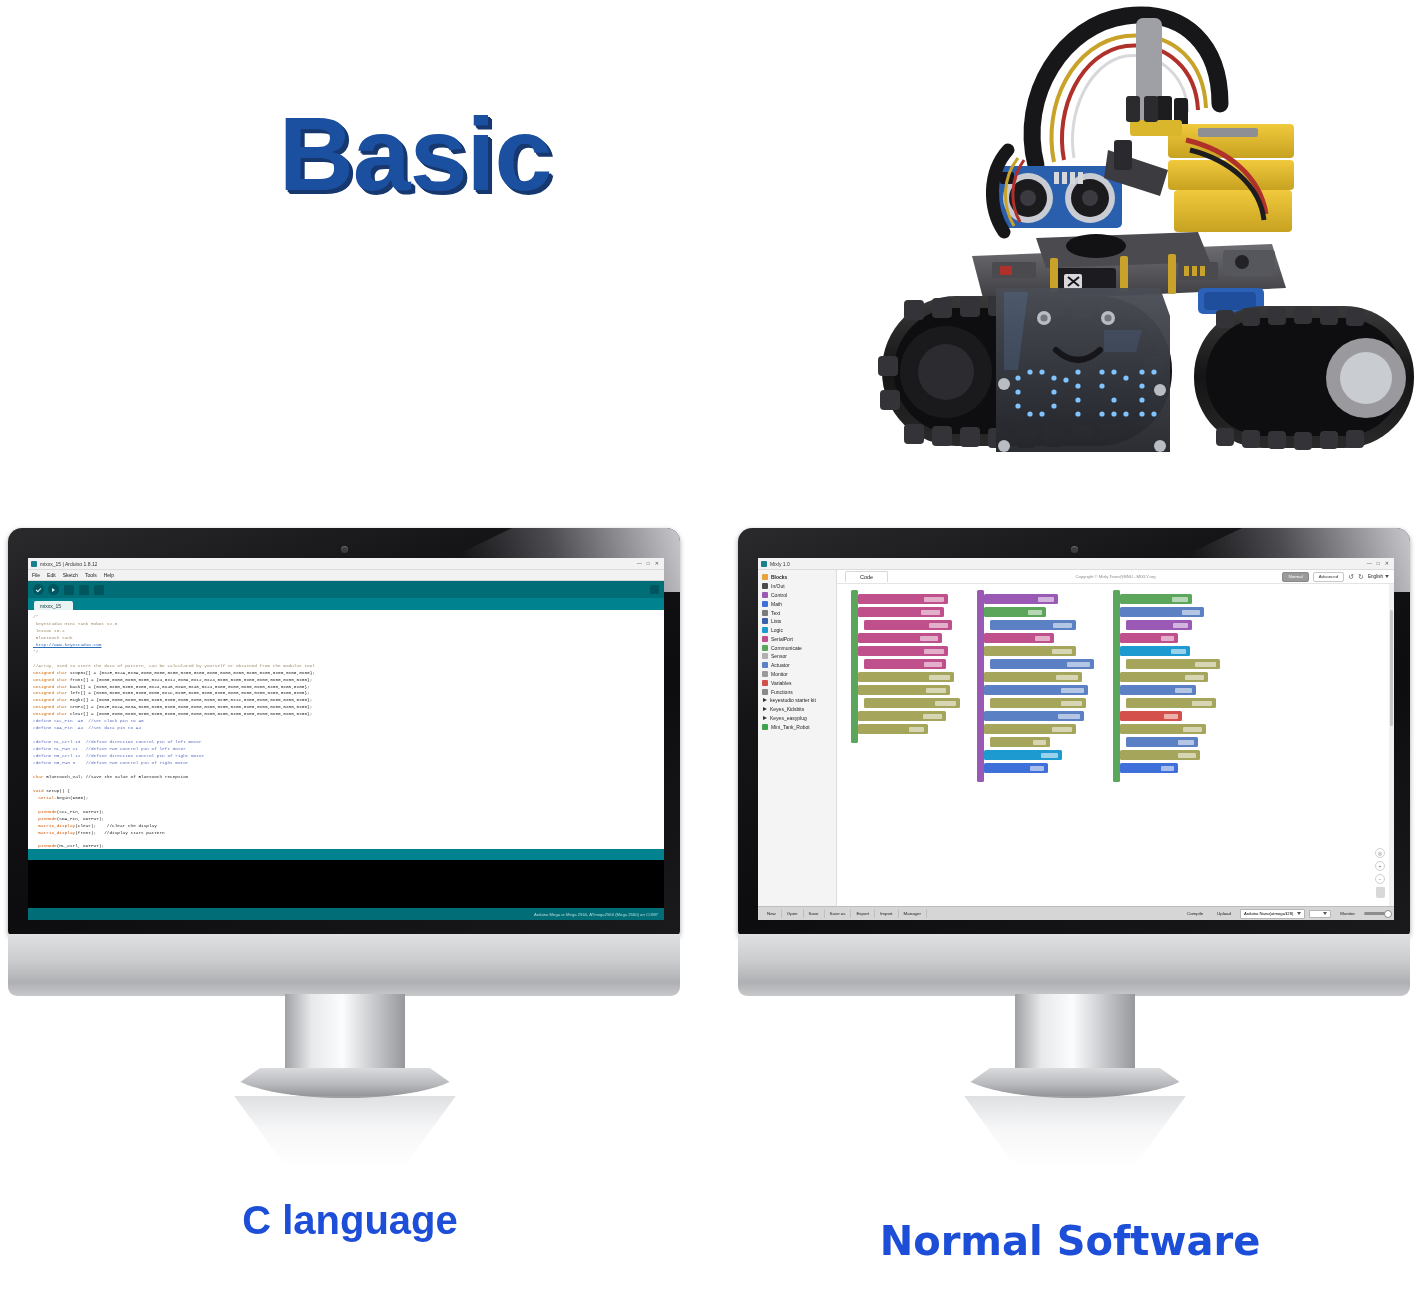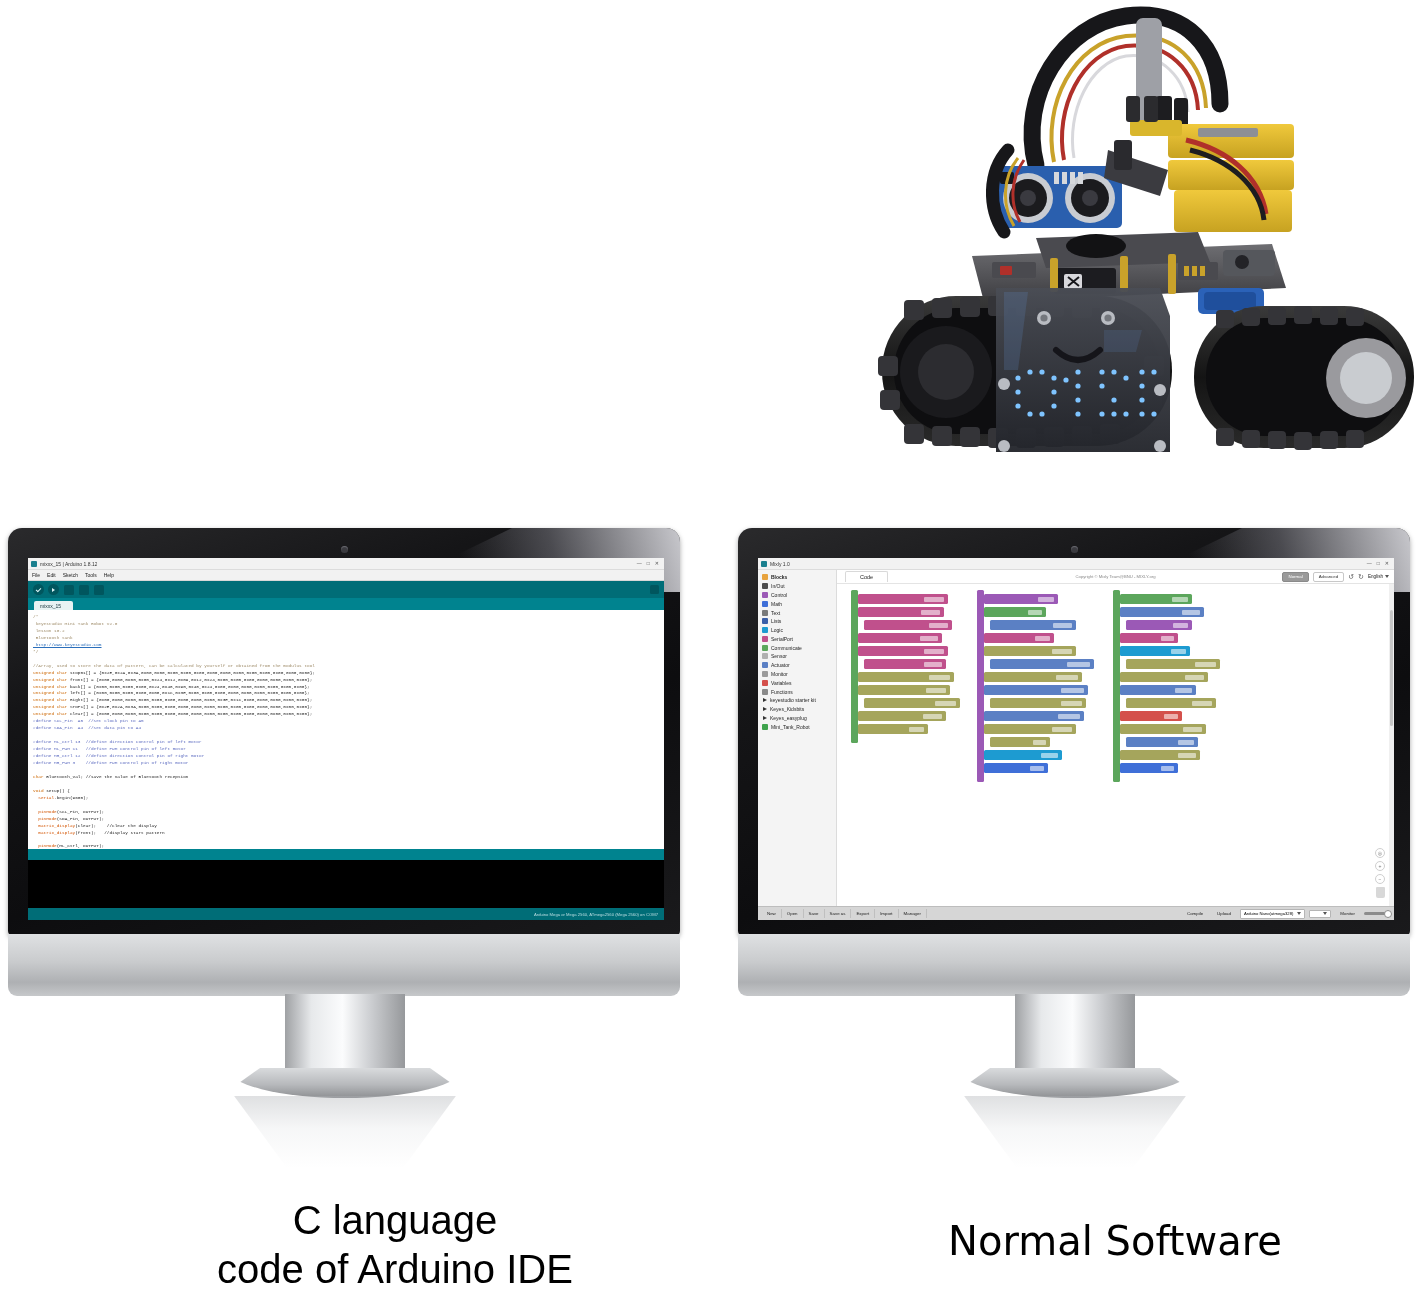--- a/index.html
+++ b/index.html
@@ -130,30 +130,31 @@
   .mx-caret{width:0;height:0;border-top:3px solid #555;border-left:2.5px solid transparent;
      border-right:2.5px solid transparent;}
   .mx-slider{width:26px;height:3px;background:#8c8c8c;border-radius:2px;position:relative;}
   .mx-slider i{position:absolute;right:-2px;top:-2px;width:6px;height:6px;border-radius:50%;background:#fff;border:1px solid #8c8c8c;}
 
   
   .blk{position:absolute;border-radius:1.5px;}
   .stack{position:absolute;}
 
   
-  .caption{position:absolute;text-align:center;font-weight:normal;color:#000000;padding-left:45px;}
+  .caption{position:absolute;text-align:center;font-weight:bold;color:#1d4ed8;}
   .cap-left{left:0;top:1196px;width:700px;font-size:40px;line-height:1.22;
      font-family:"Liberation Sans",sans-serif;}
   .cap-right{left:720px;top:1218px;width:700px;font-size:40px;
      font-family:"DejaVu Sans",sans-serif;}
 </style>
 </head>
 <body>
 
 <div class="title-wrap">
+  <div class="title-line">Basic</div>
 </div>
 
 <div class="robot">
 <svg viewBox="0 0 552 512" xmlns="http://www.w3.org/2000/svg">
   <defs>
     <linearGradient id="trk" x1="0" y1="0" x2="0" y2="1">
       <stop offset="0" stop-color="#3a3a3a"></stop>
           <stop offset=".5" stop-color="#141414"></stop>
           <stop offset="1" stop-color="#2a2a2a"></stop>
     </linearGradient>
@@ -706,15 +707,14 @@
     </div>
   </div>
   <div class="chin"></div>
   <div class="neck"></div>
   <div class="base"></div>
   <div class="reflect"></div>
 </div>
 
 <div class="caption cap-left">
   <div>C language</div>
-  <div>code of Arduino IDE</div>
 </div>
 <div class="caption cap-right">Normal Software</div>
 
 </body></html>

